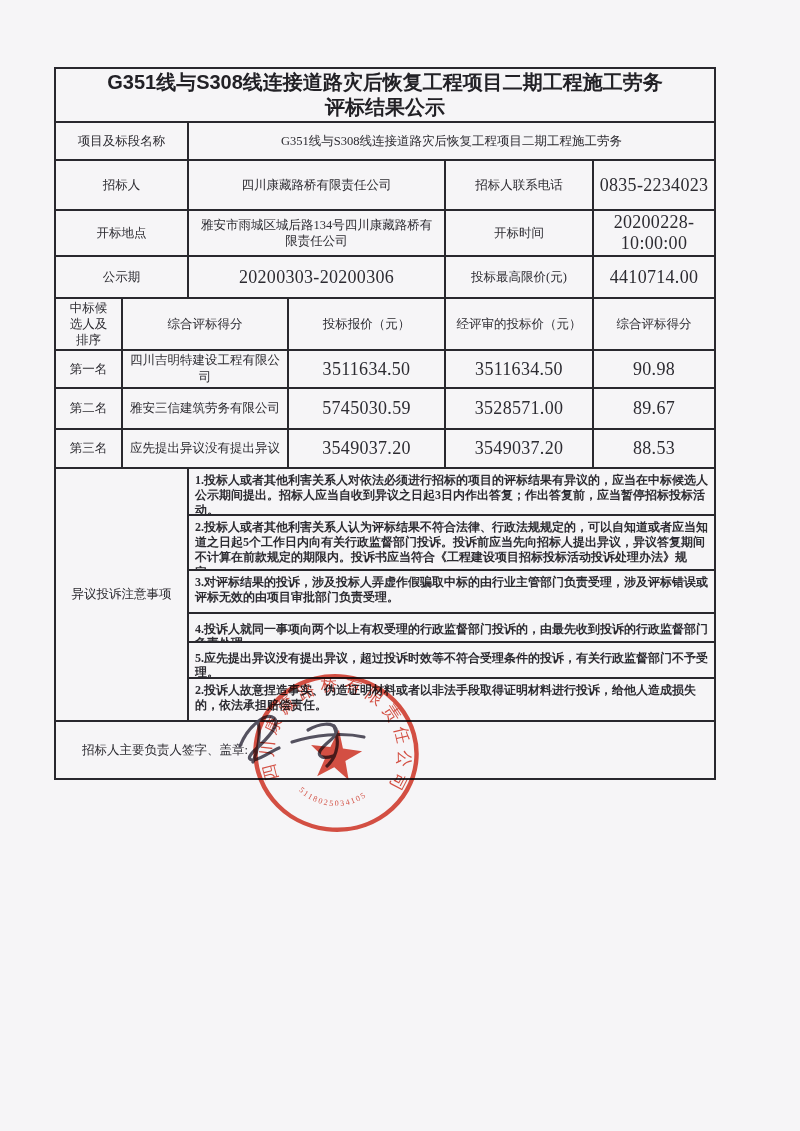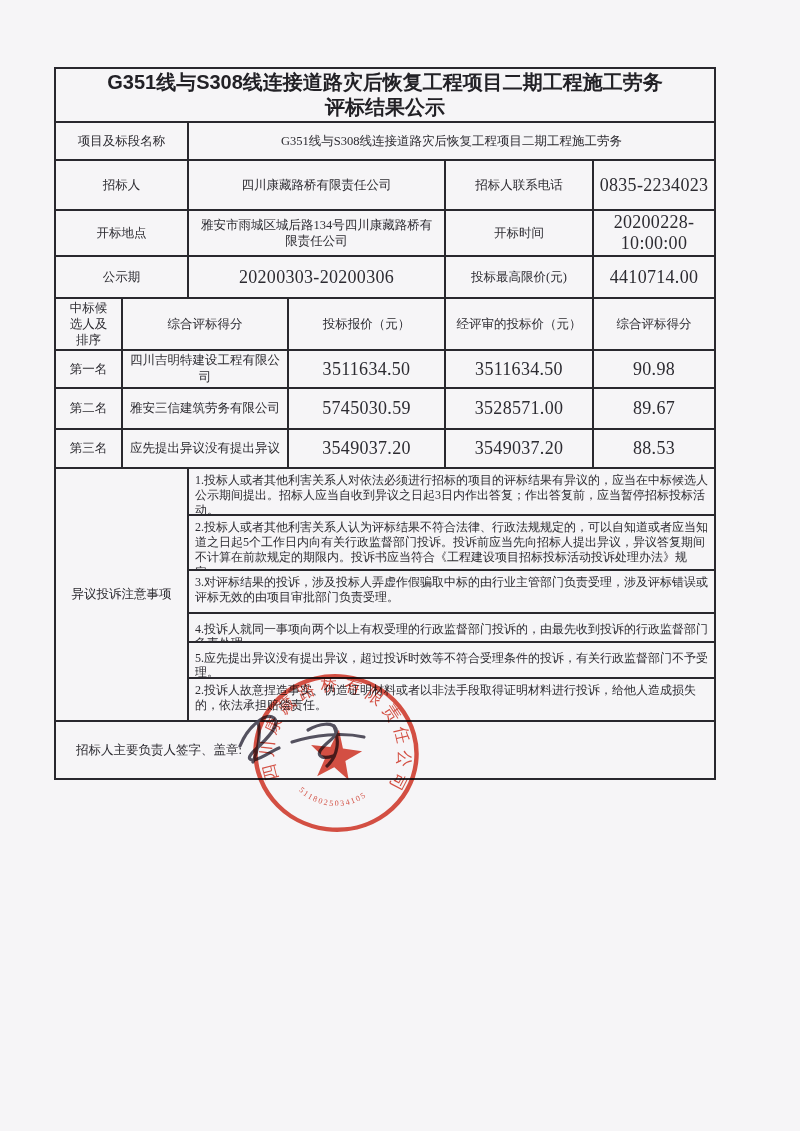--- a/index.html
+++ b/index.html
@@ -28,31 +28,31 @@
     box-sizing:border-box;
   }
   td.title-cell{
     font-family:"Liberation Sans","DejaVu Sans",sans-serif;
     font-weight:700;font-size:20px;line-height:25px;
     color:#222126;
     padding:1px 10px;
   }
   td.wrap2{line-height:16px;padding:1px 10px;margin-top:27px;}
   .num{font-size:18px;letter-spacing:0.3px;}
-  td.notice-content{padding:0;vertical-align:top;}
+  td.notice-content{padding:0;vertical-align:top;font-weight:bold;}
   .notice-item{
     box-sizing:border-box;
     text-align:left;
     font-size:12px;line-height:15px;
     padding:4px 6px 0 6px;
     overflow:hidden;
   }
   .notice-item + .notice-item{border-top:2px solid #29282e;}
   .notice-item.tight{line-height:13.5px;padding-top:9px;}
-  td.sig-cell{text-align:left;padding-left:20px;font-size:12.5px;}
+  td.sig-cell{text-align:left;padding-left:26px;font-size:12.5px;}
   
   .stamp{
     position:absolute;left:250px;top:669px;width:172px;height:168px;
     opacity:0.88;mix-blend-mode:multiply;
     pointer-events:none;
   }
   .signature{
     position:absolute;left:228px;top:698px;width:150px;height:80px;
     pointer-events:none;
   }

